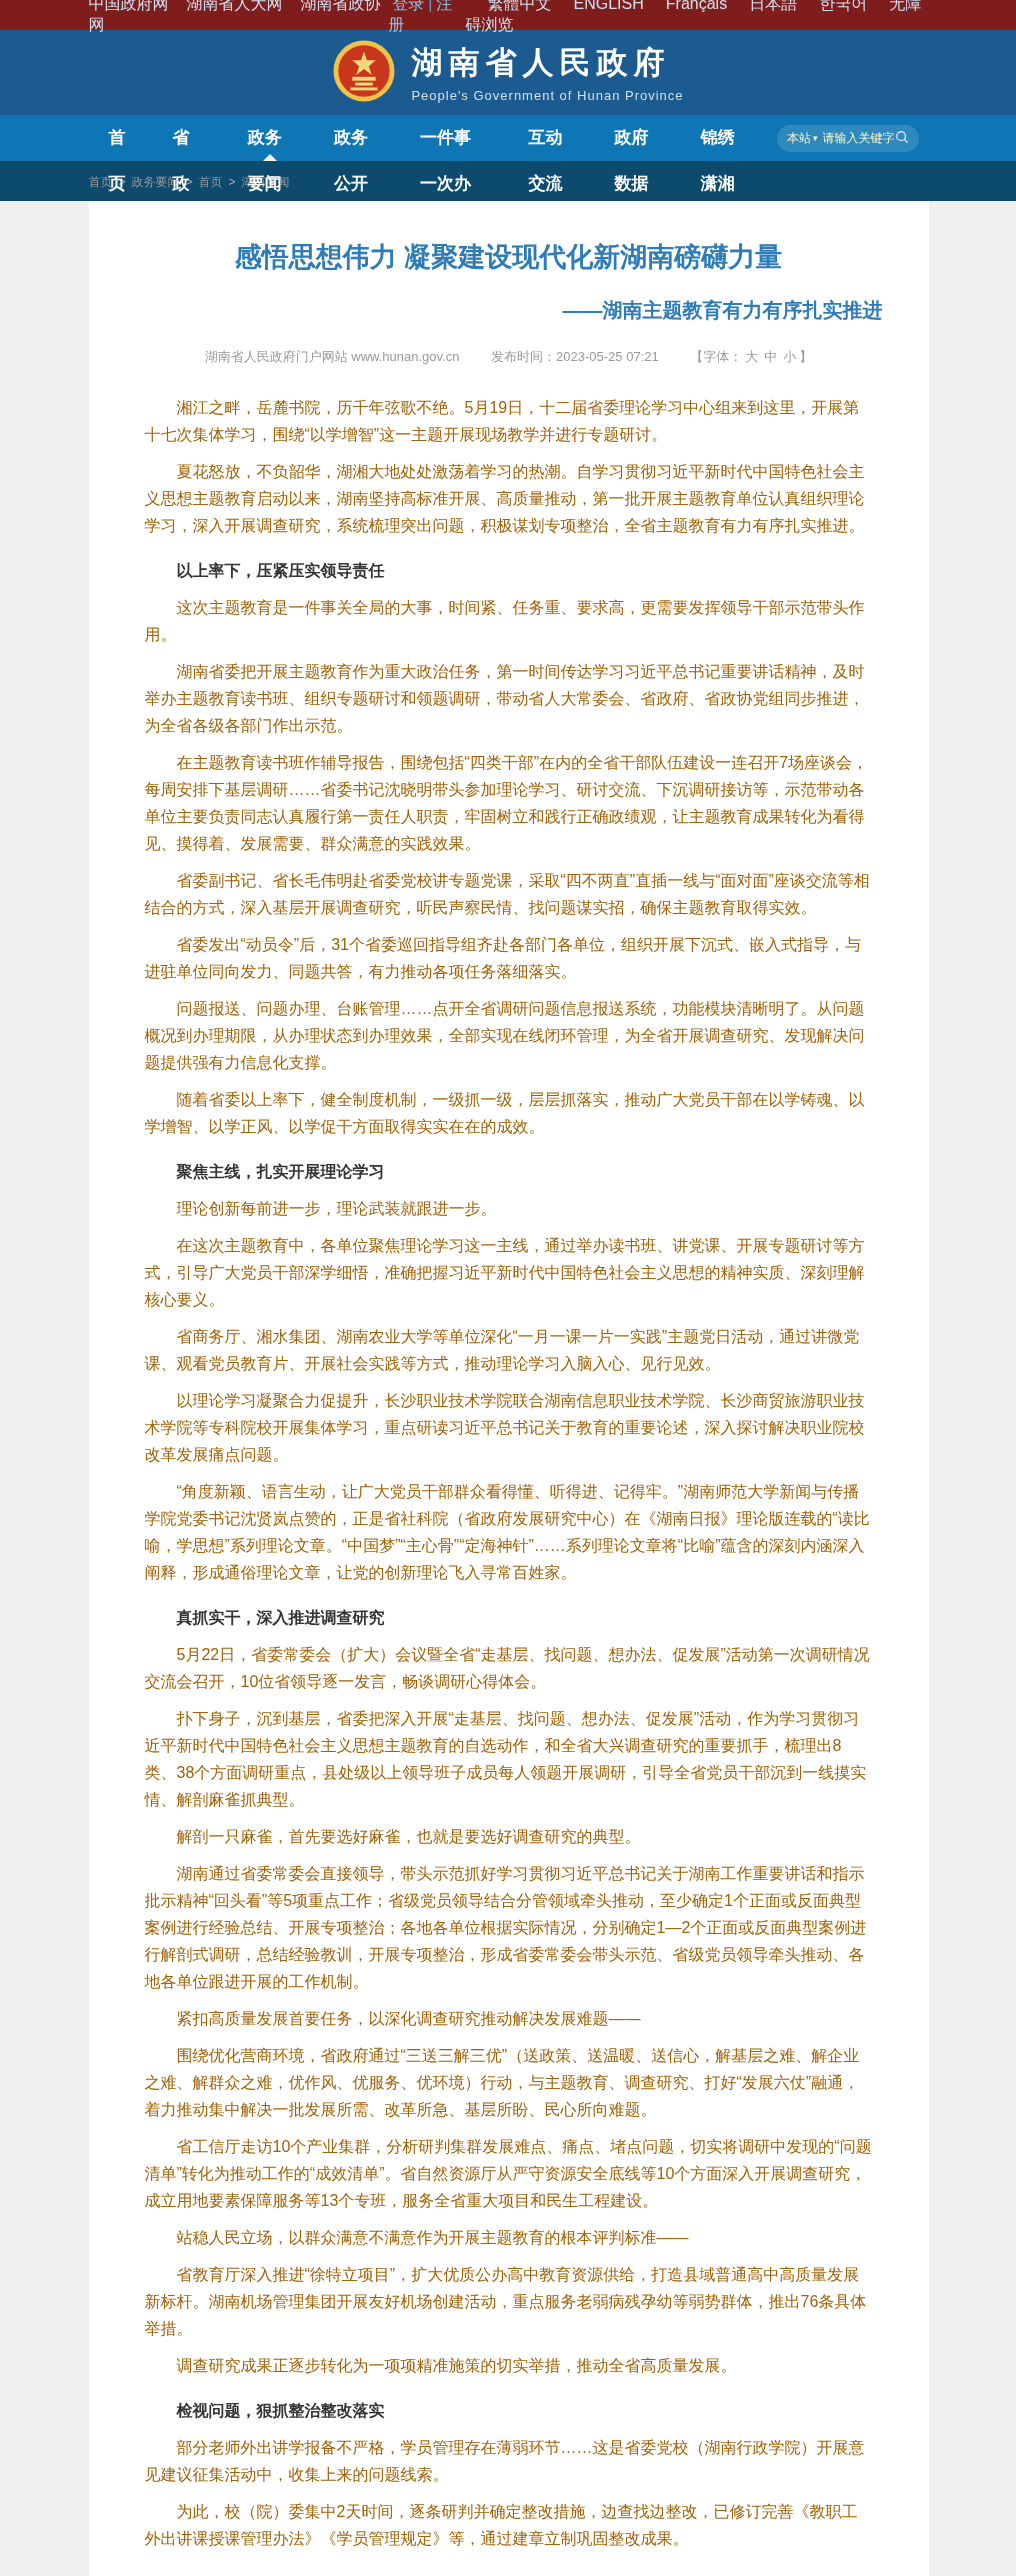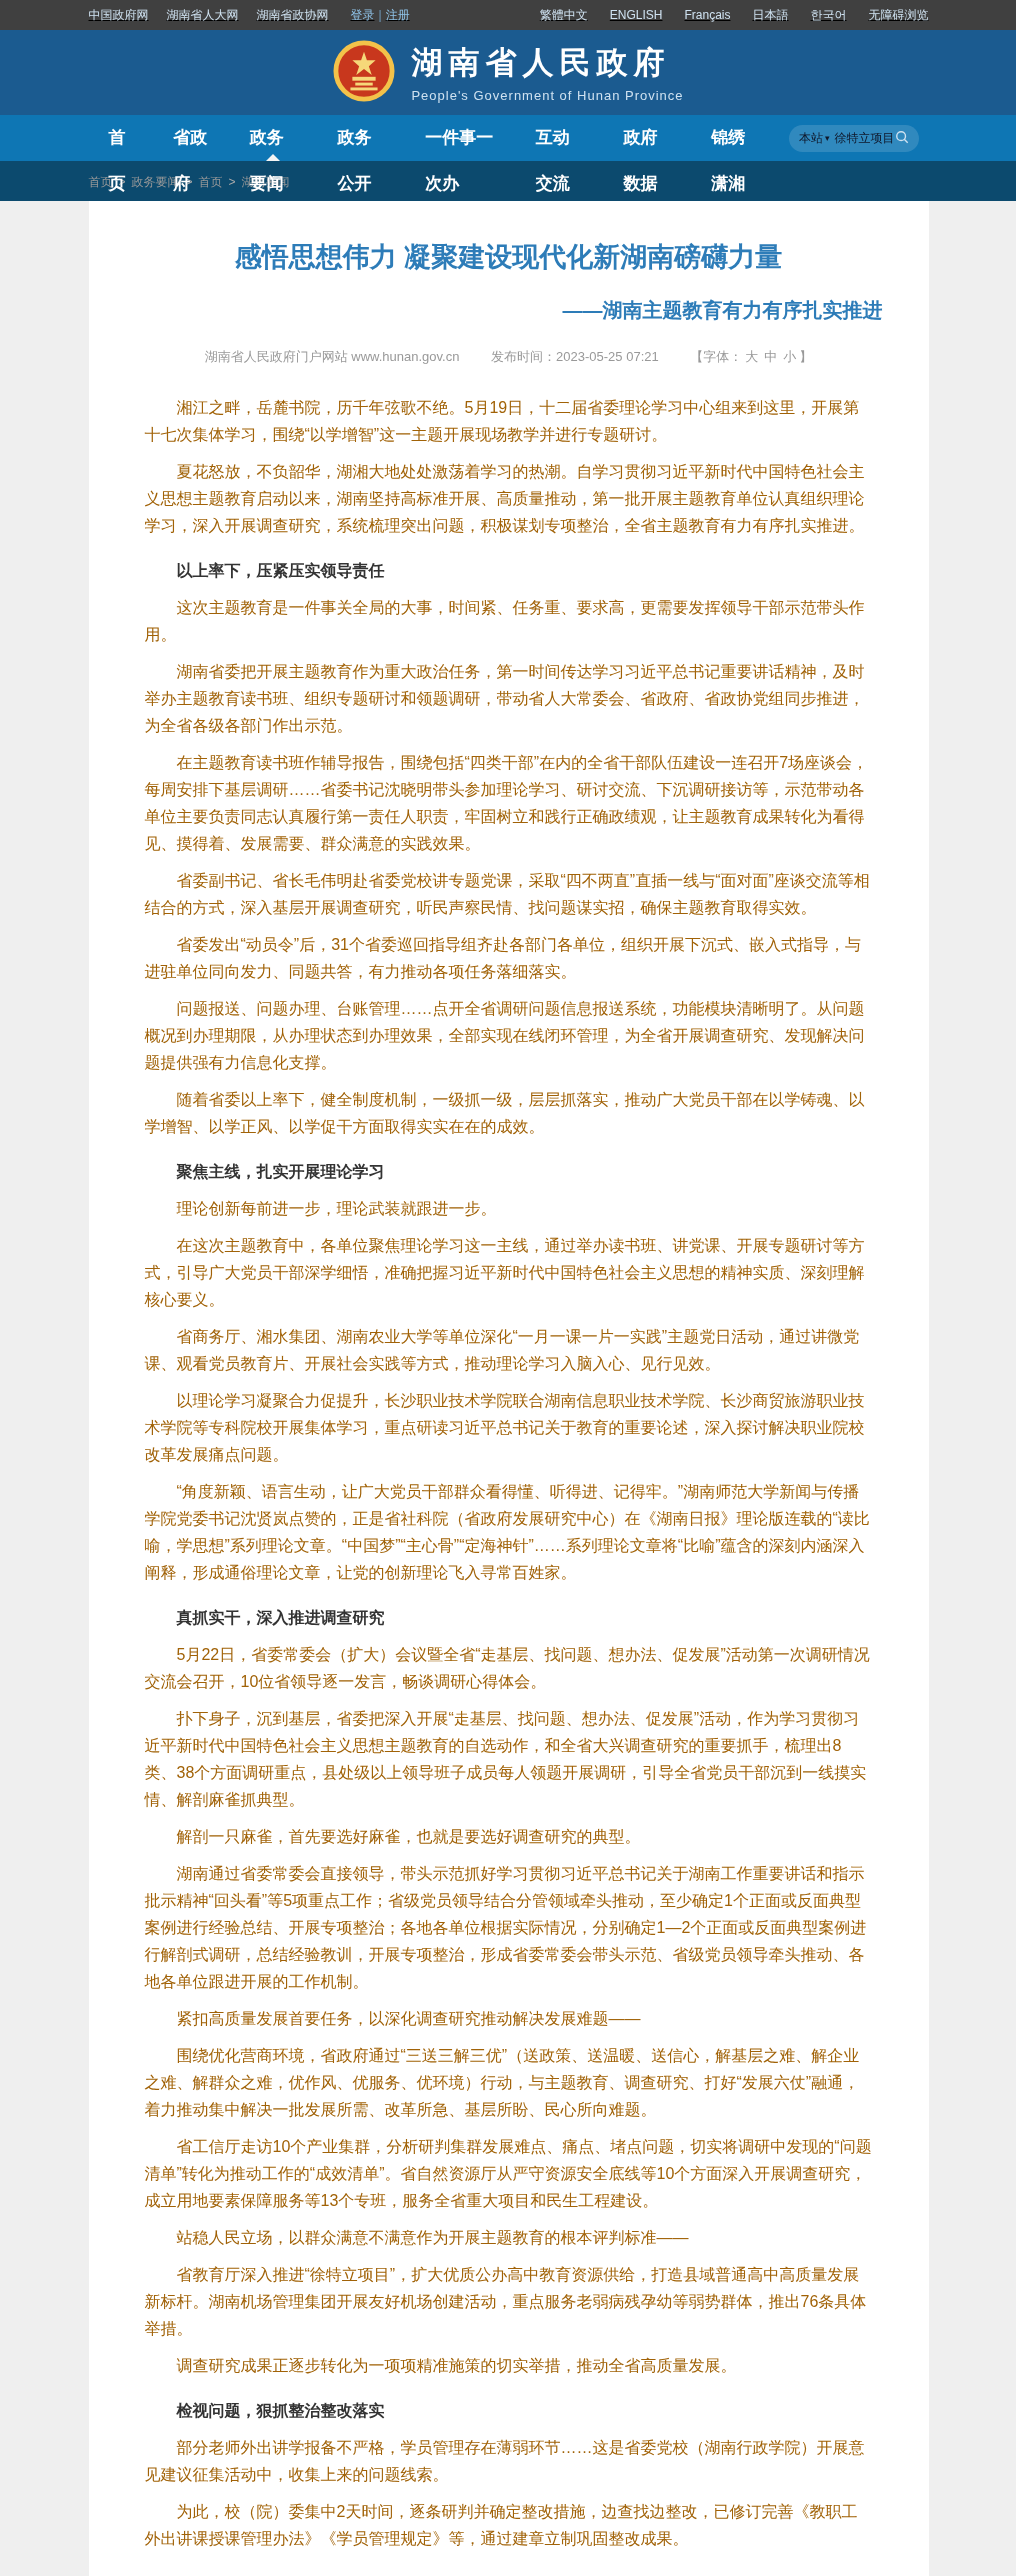--- a/index.html
+++ b/index.html
@@ -1,40 +1,40 @@
 <!DOCTYPE html>
 <html lang="zh"><head>
 <meta charset="utf-8">
 <style>
   * { margin:0; padding:0; box-sizing:border-box; }
   body { width:1017px; font-family:"Liberation Sans","DejaVu Sans",sans-serif; background:#efefef; }
   .container { width:840px; margin:0 auto; }
 
   
-  .topbar { background:#404040; height:30px; font-size:12px;text-decoration:underline; }
+  .topbar { background:#7f1d1d; height:30px; font-size:16px; }
   .topbar .container { display:flex; justify-content:space-between; align-items:center; height:30px; }
   .topbar a { color:#cfe2f1; text-decoration:none; margin-right:18px; cursor:pointer; }
   .topbar .auth a { color:#8fc3e8; margin:0 4px; }
   .topbar .sep { color:#6f9cbf; }
   .topbar .right a { margin:0 0 0 22px; }
 
   
   .header { background:#1b5b90; height:85px; }
   .header-inner { display:flex; align-items:center; justify-content:center; height:100%; gap:16px; }
   .site-title .cn { color:#fff; font-size:31px; font-weight:bold; letter-spacing:6px; }
   .site-title .en { color:#cfe2f1; font-size:13px; letter-spacing:1px; margin-top:4px; }
 
   
   .nav { background:#0e76b4; height:46px; }
   .nav .container { display:flex; align-items:center; height:46px; padding:0 10px; }
   .nav-item { position:relative; color:#fff; font-size:17px; font-weight:bold; padding:0 10px; height:46px; line-height:46px; margin-right:22px; cursor:pointer; }
   .nav-item.active::after { content:""; position:absolute; bottom:0; left:50%; margin-left:-7px;
     border:7px solid transparent; border-top-width:0; border-bottom-color:#f4f4f4; }
   .nav-search { margin-left:auto; background:rgba(255,255,255,.14); border-radius:14px; height:27px;
-    display:flex; align-items:center; padding:0 10px; width:157px; color:#0f172a; font-size:12px; cursor:text; }
+    display:flex; align-items:center; padding:0 10px; width:157px; color:#fef9c3; font-size:12px; cursor:text; }
   .nav-search .scope { white-space:nowrap; }
   .nav-search .caret { font-size:9px; margin:0 5px 0 2px; }
   .nav-search .ph { flex:1; white-space:nowrap; overflow:hidden; }
   .nav-search svg { flex:none; }
 
   
   .breadcrumb-bar { background:#0c4a6e; padding:13px 0 10px; }
   .breadcrumb { font-size:12px; color:#999; }
   .breadcrumb span.crumb { cursor:pointer; }
   .breadcrumb .gt { margin:0 6px; color:#aaa; }
@@ -95,21 +95,21 @@
         <div class="nav-item active"><span>政务要闻</span></div>
         <div class="nav-item"><span>政务公开</span></div>
         <div class="nav-item"><span>一件事一次办</span></div>
         <div class="nav-item"><span>互动交流</span></div>
         <div class="nav-item"><span>政府数据</span></div>
         <div class="nav-item"><span>锦绣潇湘</span></div>
       </div>
     <div class="nav-search">
       <span class="scope">本站</span>
       <span class="caret">▾</span>
-      <span class="ph">徐特立项目</span>
+      <span class="ph">请输入关键字</span>
       <span>
         <svg width="14" height="14" viewBox="0 0 16 16">
             <circle cx="7" cy="7" r="5" fill="none" stroke="#cfe2f1" stroke-width="1.6"></circle>
             <line x1="10.6" y1="10.6" x2="14.5" y2="14.5" stroke="#cfe2f1" stroke-width="1.6"></line>
           </svg>
       </span>
     </div>
   </div>
 </div>
 

